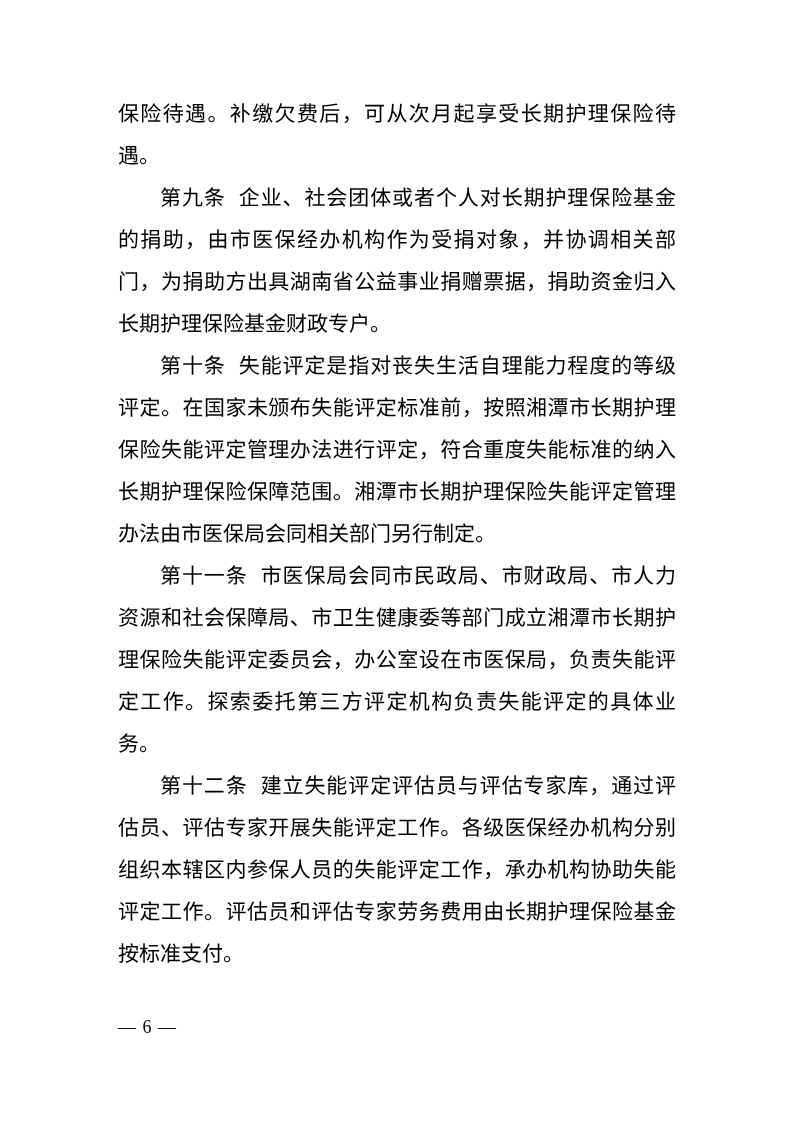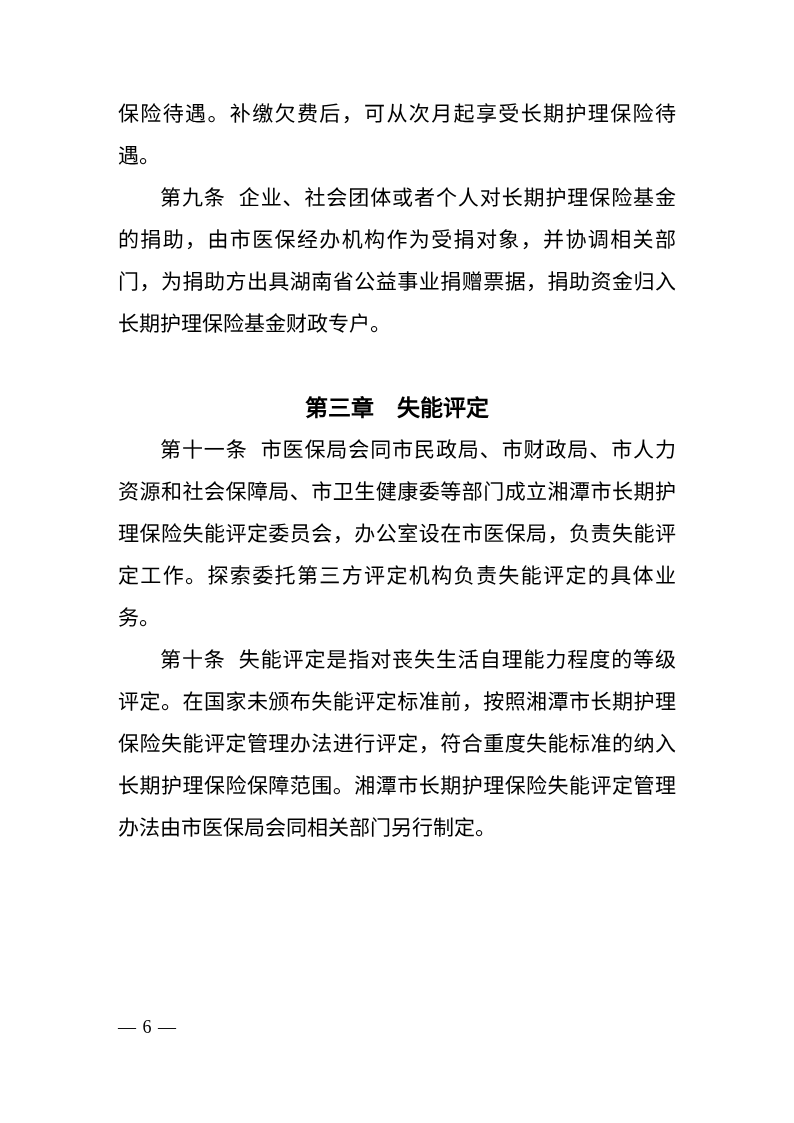--- a/index.html
+++ b/index.html
@@ -62,24 +62,24 @@
 <body>
 
 <div class="page">
 
   <div class="content">
 
     <p class="para">保险待遇。补缴欠费后，可从次月起享受长期护理保险待遇。</p>
 
     <p class="para indent"><span class="article-label">第九条</span><span>企业、社会团体或者个人对长期护理保险基金的捐助，由市医保经办机构作为受捐对象，并协调相关部门，为捐助方出具湖南省公益事业捐赠票据，捐助资金归入长期护理保险基金财政专户。</span></p>
 
-    <h2 class="chapter-heading">第三章　失能评定</h2>
+
+    <p class="para indent"><span class="article-label">第十条</span><span>失能评定是指对丧失生活自理能力程度的等级评定。在国家未颁布失能评定标准前，按照湘潭市长期护理保险失能评定管理办法进行评定，符合重度失能标准的纳入长期护理保险保障范围。湘潭市长期护理保险失能评定管理办法由市医保局会同相关部门另行制定。</span></p>
 
     <p class="para indent"><span class="article-label">第十一条</span><span>市医保局会同市民政局、市财政局、市人力资源和社会保障局、市卫生健康委等部门成立湘潭市长期护理保险失能评定委员会，办公室设在市医保局，负责失能评定工作。探索委托第三方评定机构负责失能评定的具体业务。</span></p>
 
-    <p class="para indent"><span class="article-label">第十条</span><span>失能评定是指对丧失生活自理能力程度的等级评定。在国家未颁布失能评定标准前，按照湘潭市长期护理保险失能评定管理办法进行评定，符合重度失能标准的纳入长期护理保险保障范围。湘潭市长期护理保险失能评定管理办法由市医保局会同相关部门另行制定。</span></p>
-
+    <p class="para indent"><span class="article-label">第十二条</span><span>建立失能评定评估员与评估专家库，通过评估员、评估专家开展失能评定工作。各级医保经办机构分别组织本辖区内参保人员的失能评定工作，承办机构协助失能评定工作。评估员和评估专家劳务费用由长期护理保险基金按标准支付。</span></p>
 
   </div>
 
   <div class="page-footer">— 6 —</div>
 
 </div>
 
 </body></html>

